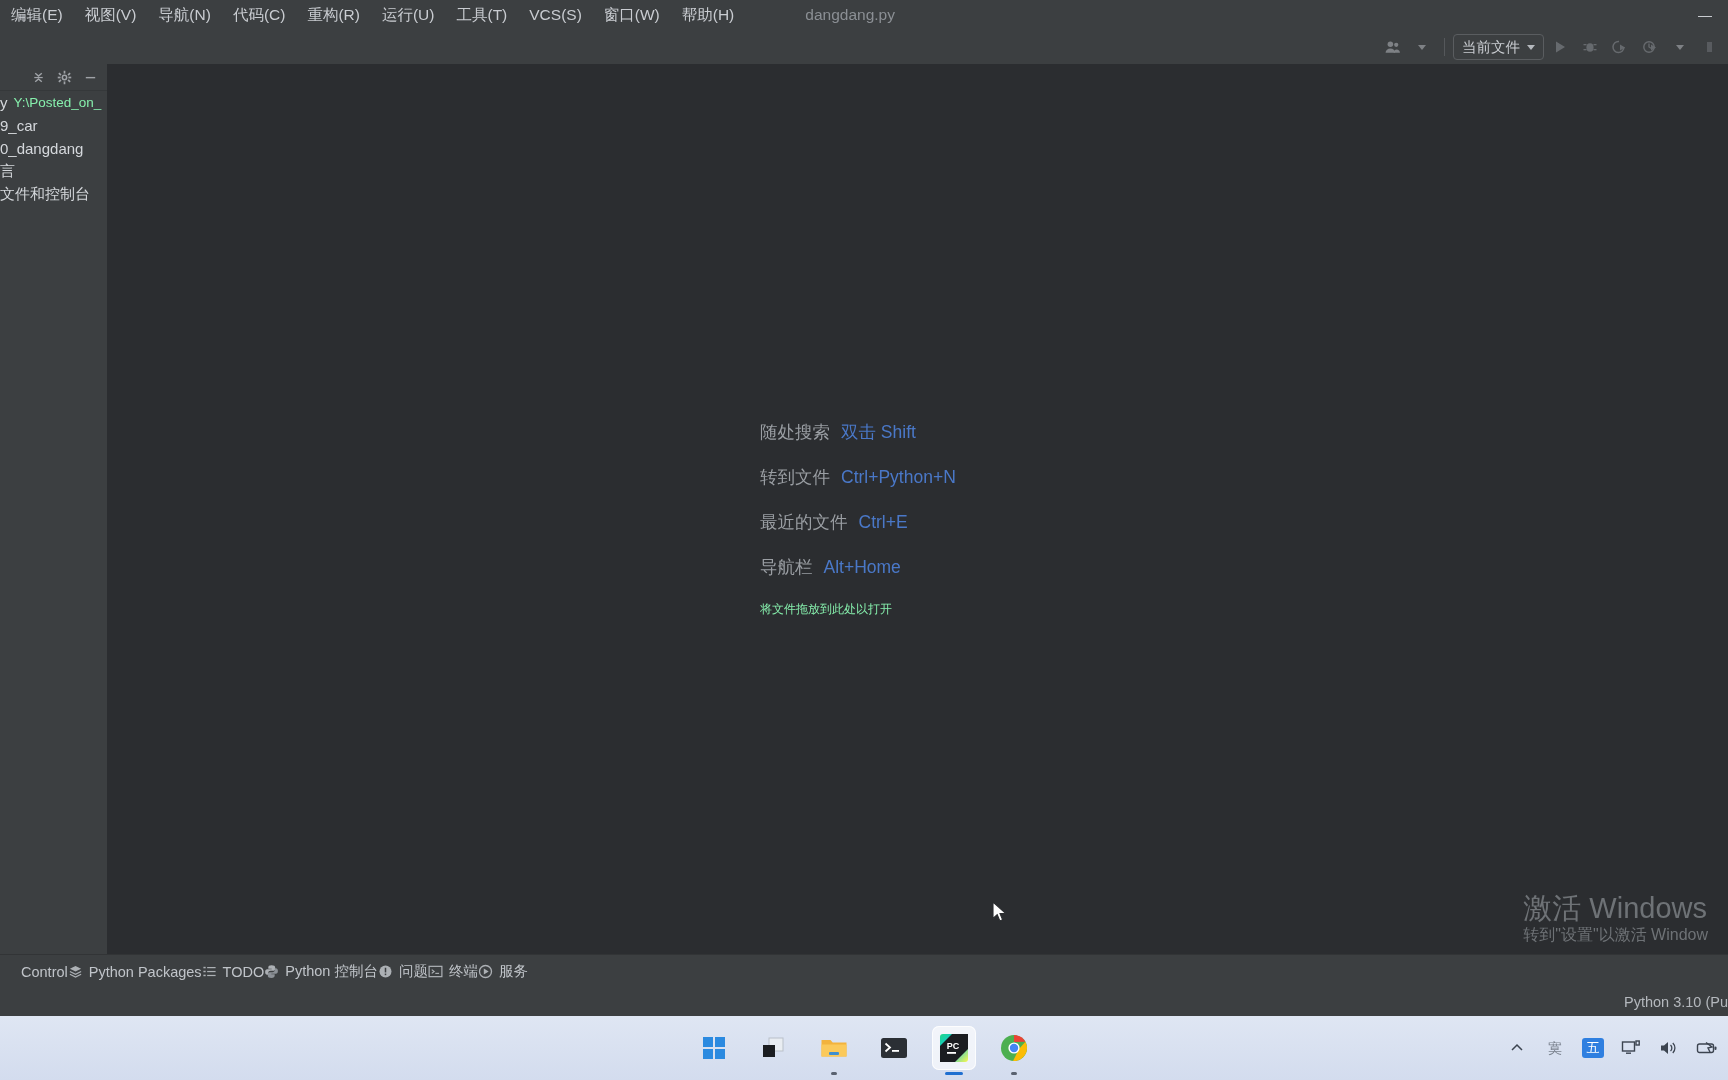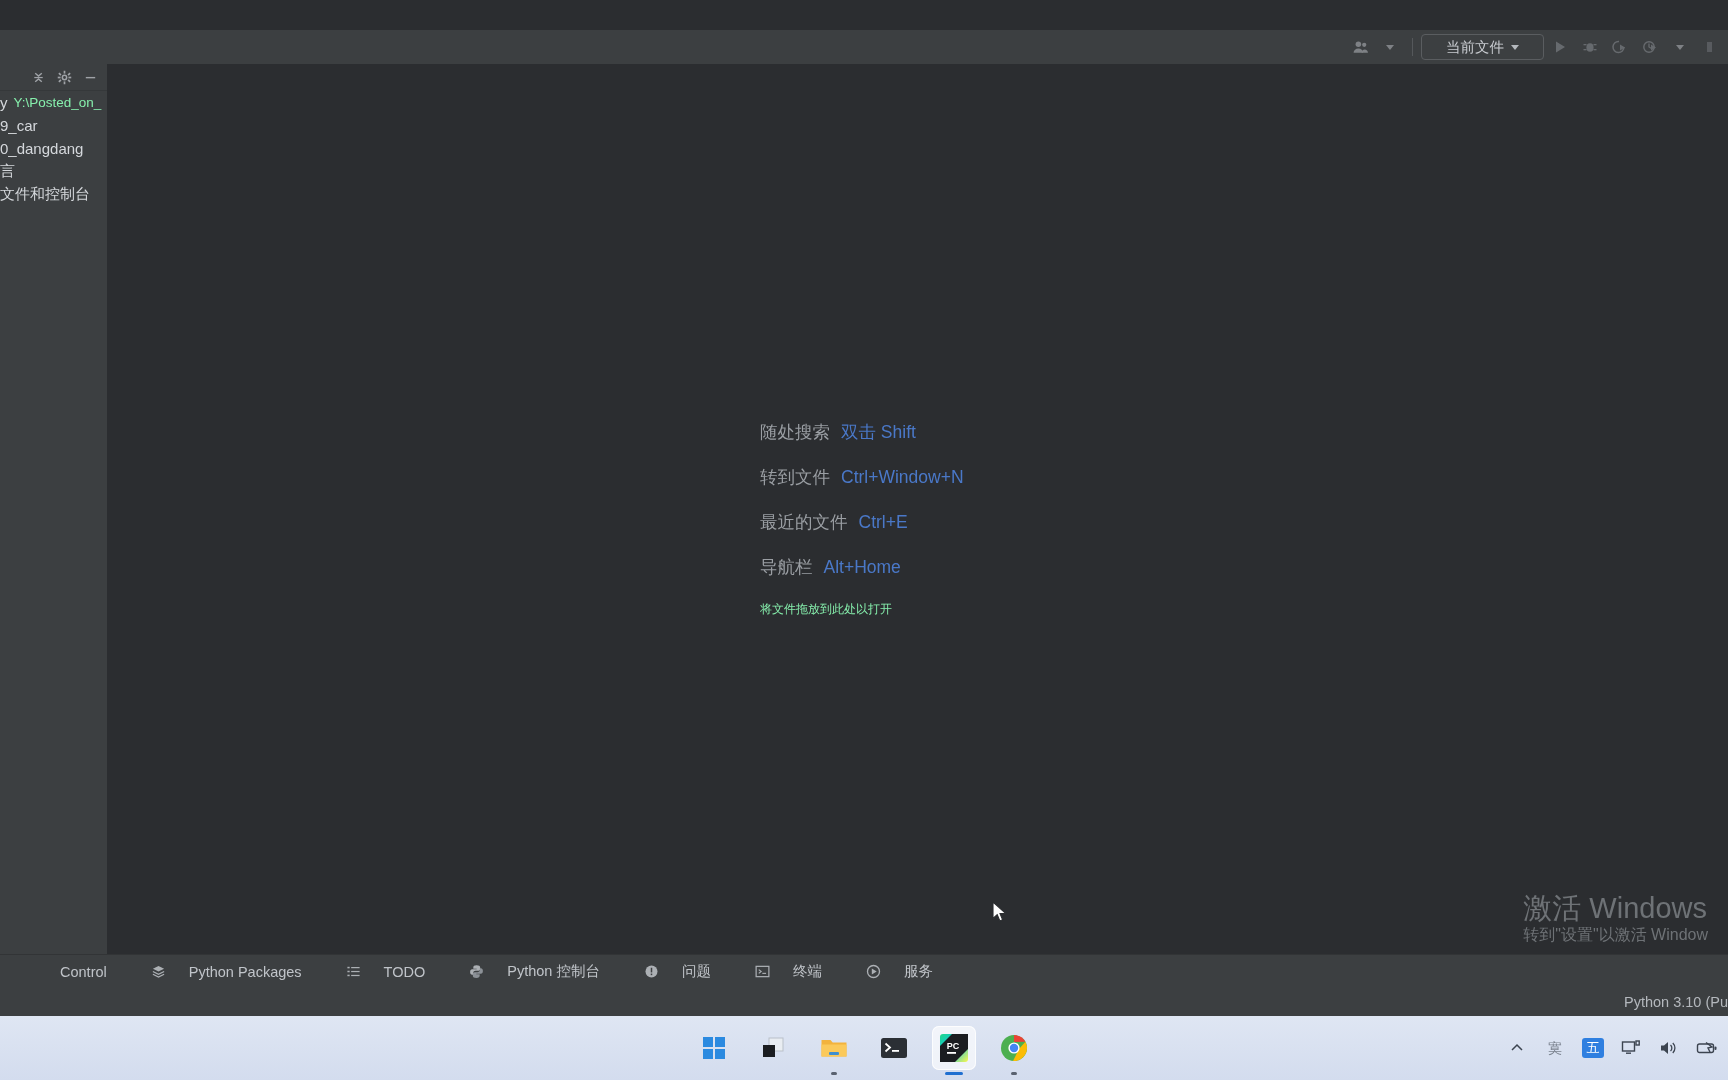--- a/index.html
+++ b/index.html
@@ -77,21 +77,21 @@
   .tb-sep {
     width: 1px; height: 18px;
     background: #55585b;
     margin: 0 6px;
   }
   .runconfig {
     display: flex;
     align-items: center;
     gap: 7px;
     height: 24px;
-    padding: 0 24px;
+    padding: 0 8px;
     border: 1px solid #5a5d60;
     border-radius: 4px;
     color: #c9ccd1;
     font-size: 14.5px;
     white-space: nowrap;
   }
   .caret {
     width: 0; height: 0;
     border-left: 4.5px solid transparent;
     border-right: 4.5px solid transparent;
@@ -201,22 +201,22 @@
     left: 0; top: 954px;
     width: 1728px; height: 33px;
     background: #3c3f41;
     border-top: 1px solid #323436;
     display: flex;
     align-items: center;
   }
   .tw-item {
     display: flex;
     align-items: center;
-    gap: 23px;
-    padding: 0 22px;
+    gap: 6px;
+    padding: 0 0;
     height: 33px;
     color: #c0c4c9;
     font-size: 14.5px;
     white-space: nowrap;
   }
   .tw-ico {
     display: flex; align-items: center; justify-content: center;
     width: 15px; height: 15px;
     opacity: .85;
   }
@@ -303,20 +303,37 @@
     position: absolute;
     left: 992px; top: 901px;
     pointer-events: none;
   }
 </style>
 </head>
 <body>
 
 <div id="root">
 
+  <div class="menubar">
+    <div class="menu-item">编辑(E)</div>
+    <div class="menu-item">视图(V)</div>
+    <div class="menu-item">导航(N)</div>
+    <div class="menu-item">代码(C)</div>
+    <div class="menu-item">重构(R)</div>
+    <div class="menu-item">运行(U)</div>
+    <div class="menu-item">工具(T)</div>
+    <div class="menu-item">VCS(S)</div>
+    <div class="menu-item">窗口(W)</div>
+    <div class="menu-item">帮助(H)</div>
+    <div class="title-file">dangdang.py</div>
+
+    <div class="win-controls">
+      <div class="win-btn">—</div>
+    </div>
+  </div>
 
   <div class="toolbar">
     <div class="tb-right">
 
       <div class="tb-icon">
         <svg width="17" height="17" viewBox="0 0 16 16">
           <circle cx="6" cy="5" r="2.6" fill="#b4b8bd"></circle>
           <path d="M1.5 13c0-2.5 2-4 4.5-4s4.5 1.5 4.5 4z" fill="#b4b8bd"></path>
           <circle cx="11.5" cy="5.5" r="2" fill="#b4b8bd"></circle>
           <path d="M9 13c0-2 1.3-3.2 3-3.2s3 1.2 3 3.2z" fill="#b4b8bd"></path>
@@ -425,21 +442,21 @@
   <div class="editor">
     <div class="welcome">
 
       <div class="w-row" style="left:653px; top:356px;">
         <span class="w-label">随处搜索</span>
         <span class="w-key">双击 Shift</span>
       </div>
 
       <div class="w-row" style="left:653px; top:401px;">
         <span class="w-label">转到文件</span>
-        <span class="w-key">Ctrl+Window+N</span>
+        <span class="w-key">Ctrl+Python+N</span>
       </div>
 
       <div class="w-row" style="left:653px; top:446px;">
         <span class="w-label">最近的文件</span>
         <span class="w-key">Ctrl+E</span>
       </div>
 
       <div class="w-row" style="left:653px; top:491px;">
         <span class="w-label">导航栏</span>
         <span class="w-key">Alt+Home</span>

